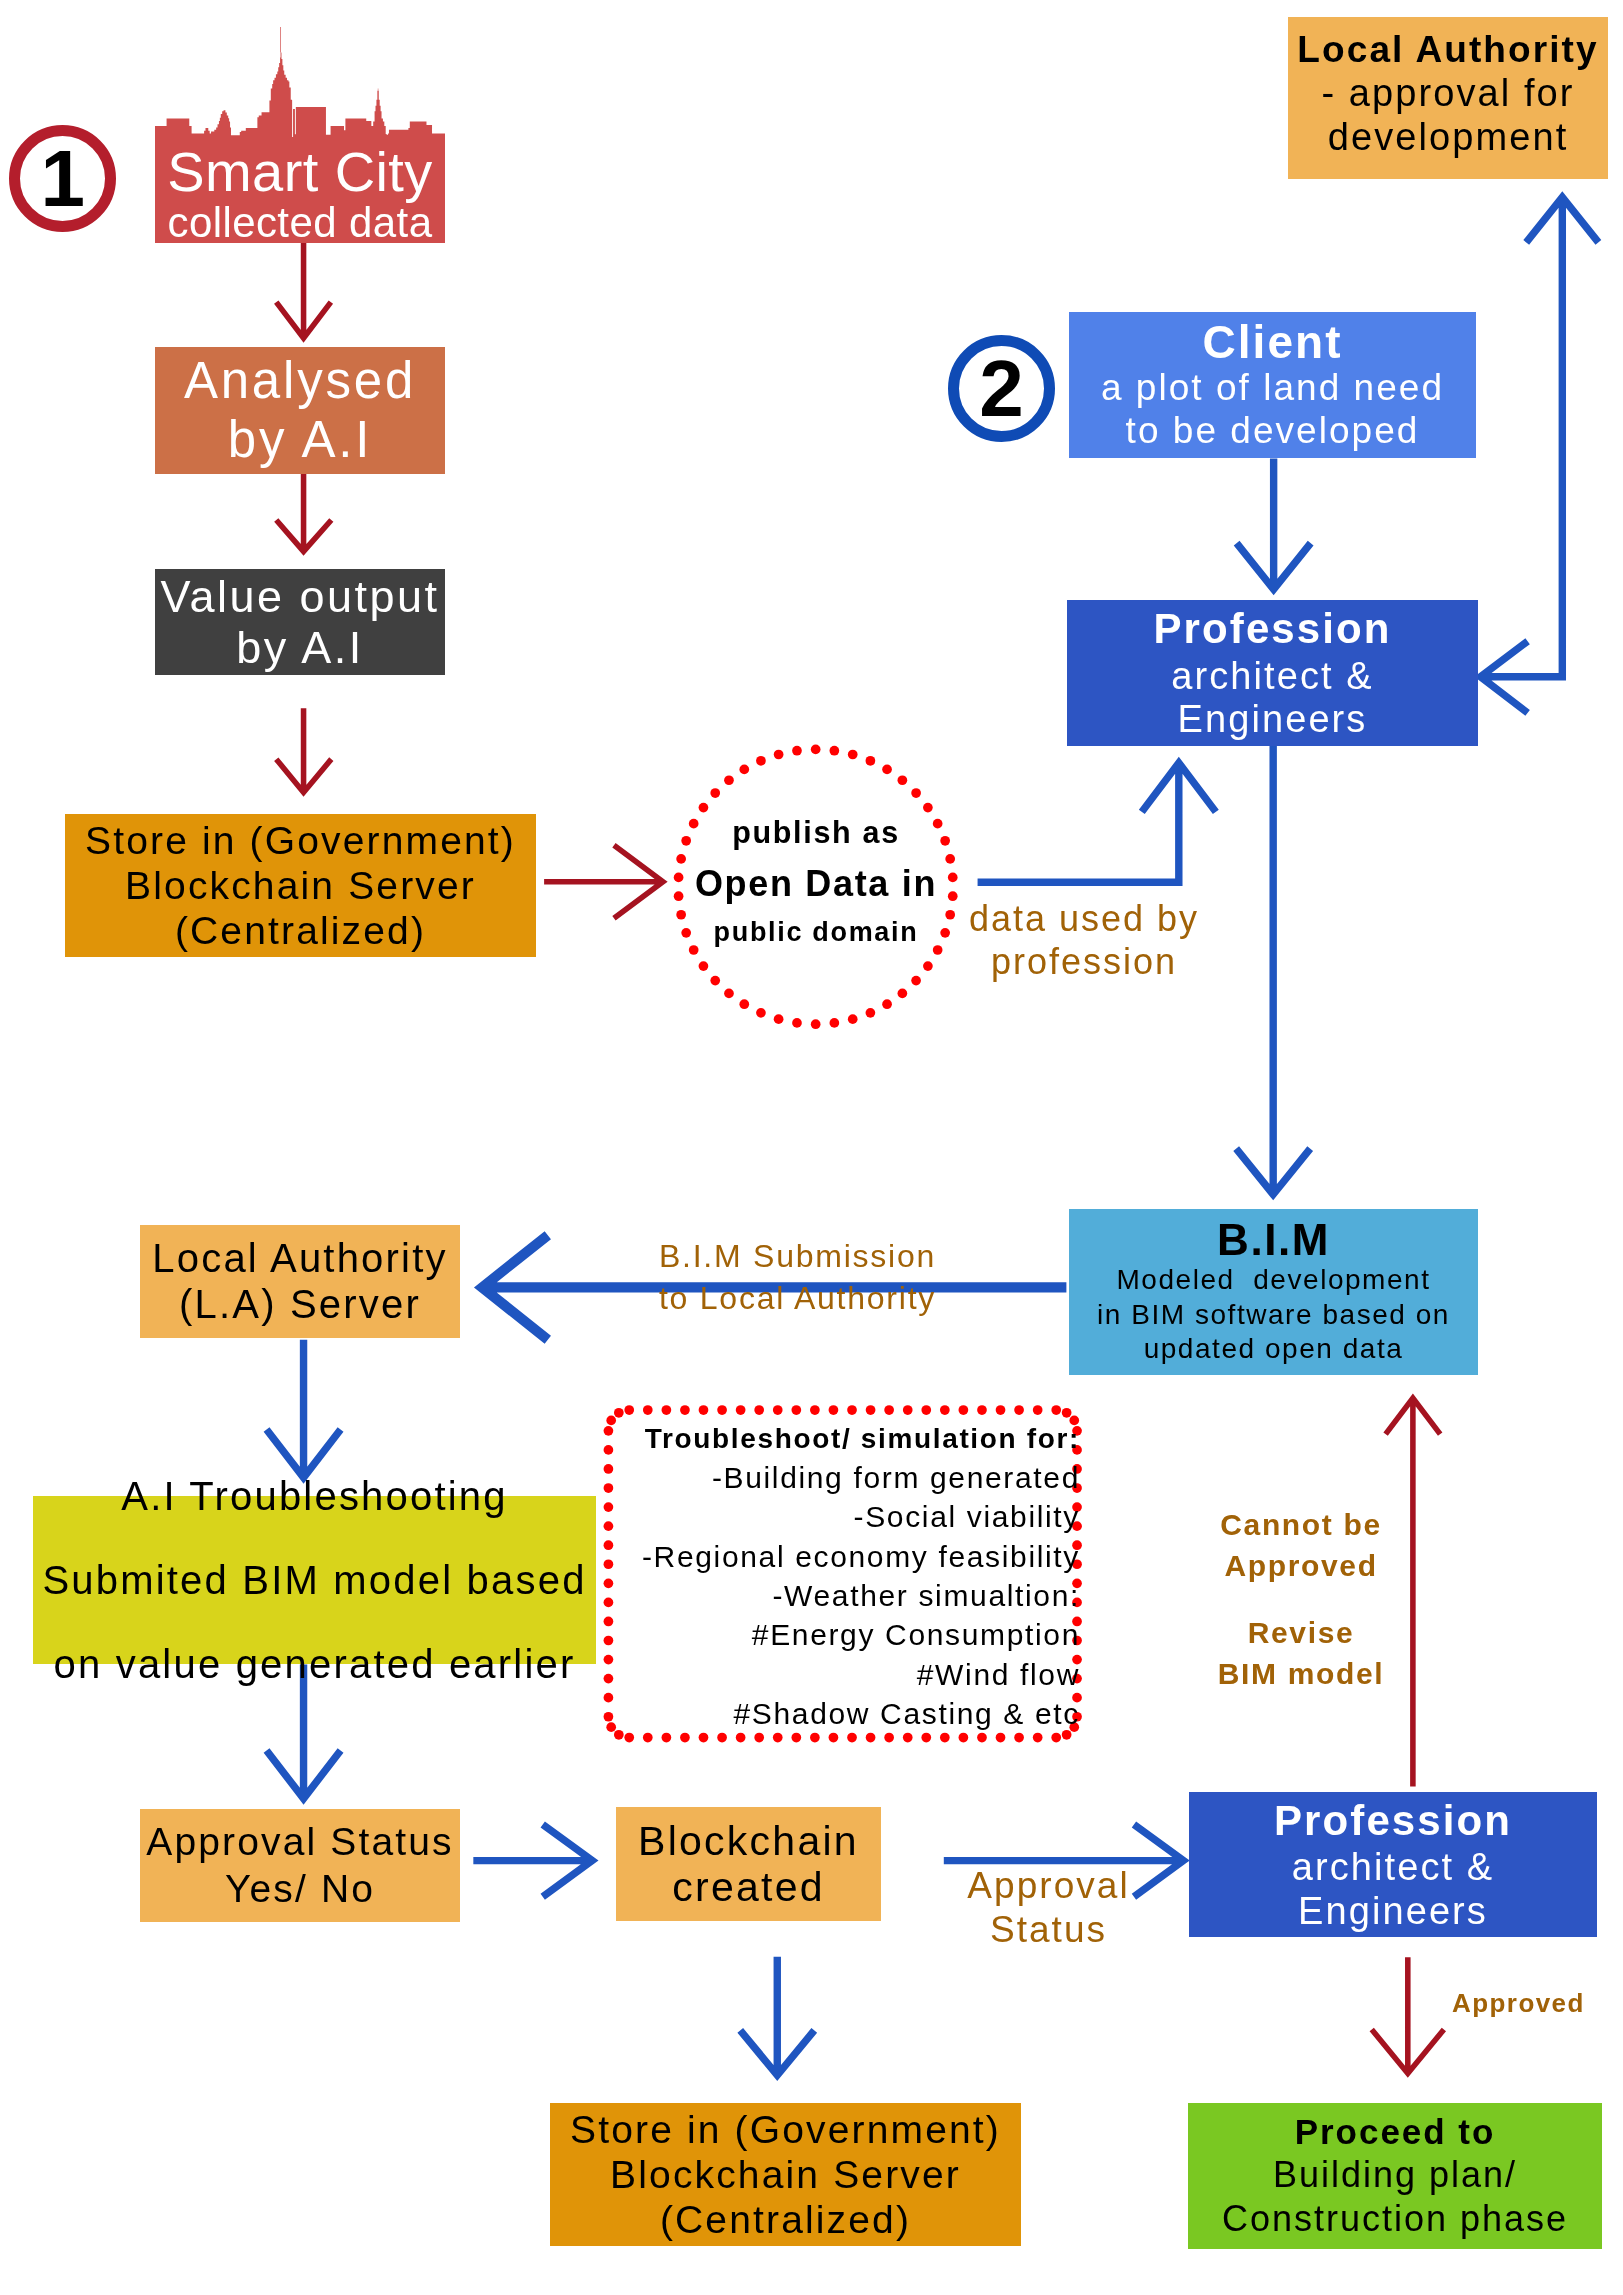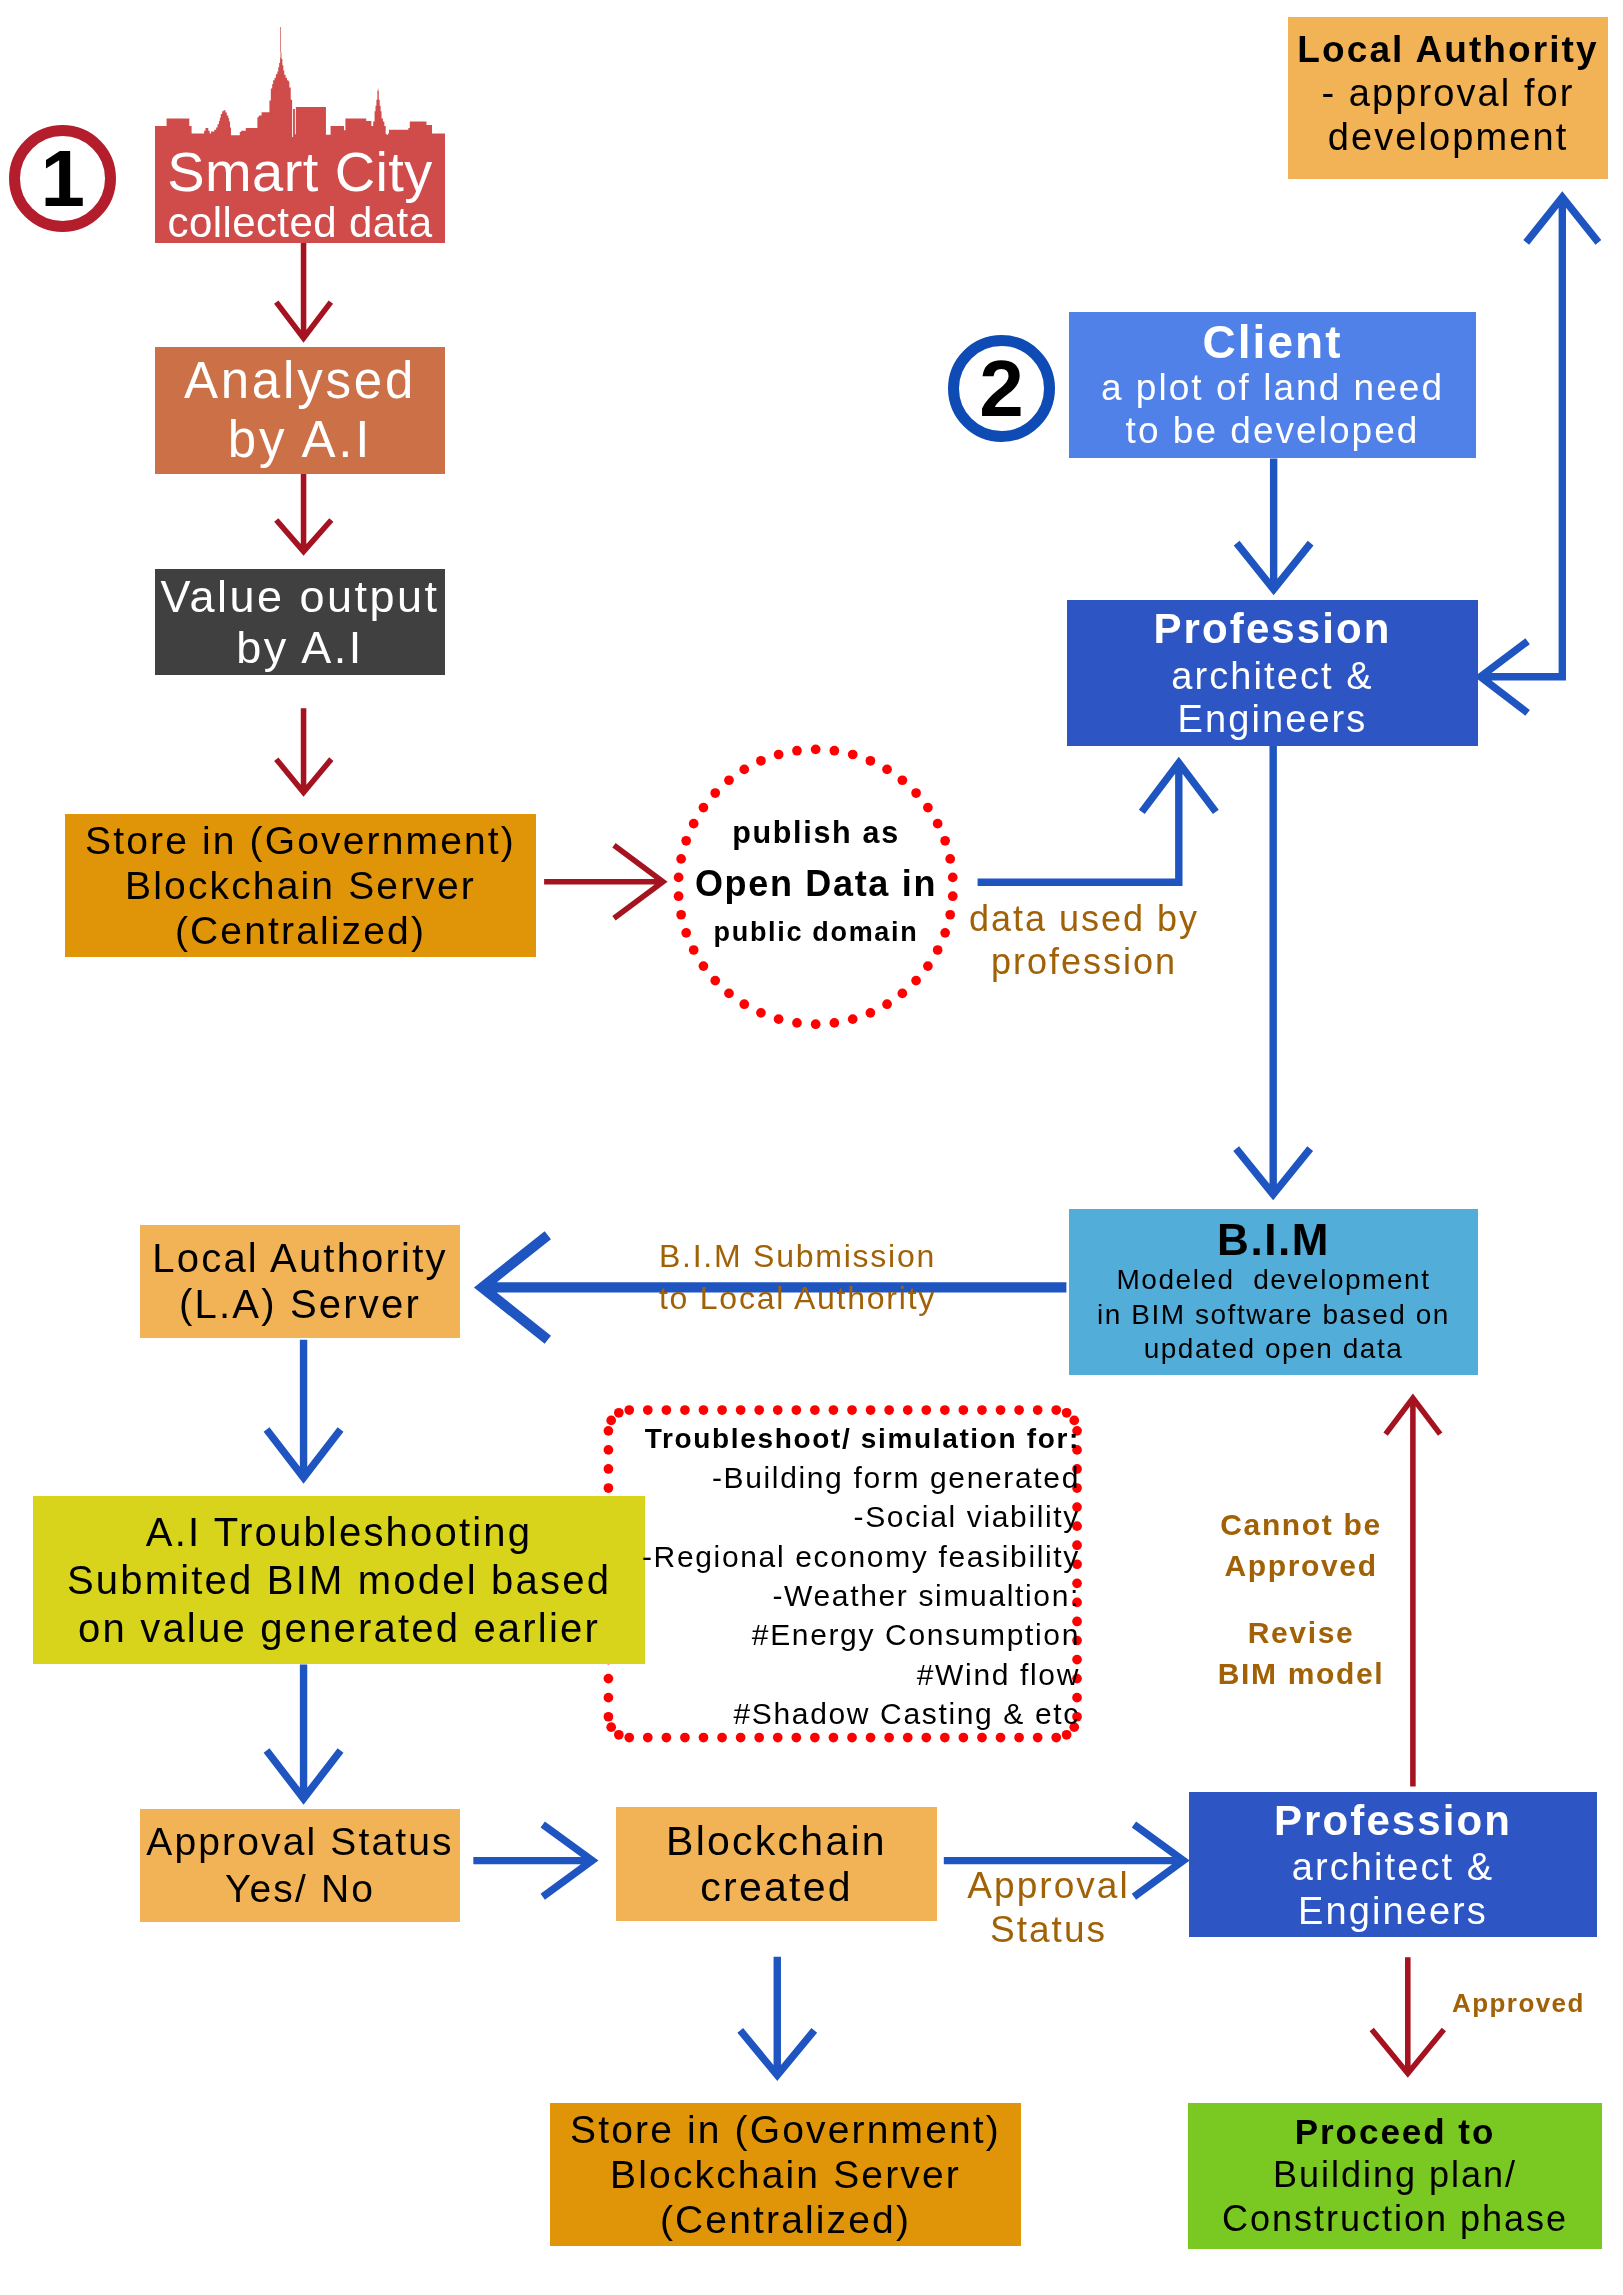--- a/index.html
+++ b/index.html
@@ -45,32 +45,32 @@
      font-size:38px;line-height:1.14;}
   .b-prof-top .hd{font-weight:bold;font-size:42px;line-height:1.2;}
 
   .b-bim{left:1069px;top:1209px;width:409px;height:166px;background:#52add9;color:#000;
      font-size:28px;line-height:1.24;}
   .b-bim .hd{font-weight:bold;font-size:44px;line-height:1.04;}
 
   .b-laserver{left:140px;top:1225px;width:320px;height:113px;background:#f1b356;color:#000;
      font-size:40px;line-height:1.14;}
 
-  .b-aitrouble{left:33px;top:1496px;width:612px;height:168px;background:#d8d41b;color:#000;
-     font-size:40px;line-height:1.2;}
+  .b-aitrouble{left:33px;top:1496px;width:563px;height:168px;background:#d8d41b;color:#000;
+     font-size:40px;line-height:1.2;gap:36px;}
 
   .b-troublelist{left:603px;top:1405px;width:477px;height:341px;color:#000;
      font-size:30px;line-height:1.31;align-items:flex-start;text-align:right;
      padding-left:26px;padding-top:3.7px;}
   .b-troublelist .hd{font-weight:bold;font-size:28px;}
 
   .b-approval{left:140px;top:1809px;width:320px;height:113px;background:#f1b356;color:#000;
      font-size:39px;line-height:1.18;}
 
-  .b-blockchain{left:616px;top:1807px;width:321px;height:114px;background:#f1b356;color:#000;
+  .b-blockchain{left:616px;top:1807px;width:265px;height:114px;background:#f1b356;color:#000;
      font-size:41px;line-height:1.13;}
 
   .b-prof-bot{left:1189px;top:1792px;width:408px;height:145px;background:#2d55c3;color:#fff;
      font-size:38px;line-height:1.14;}
   .b-prof-bot .hd{font-weight:bold;font-size:42px;line-height:1.2;}
 
   .b-store2{left:550px;top:2103px;width:471px;height:143px;background:#e09408;color:#000;
      font-size:39px;line-height:1.16;}
 
   .b-proceed{left:1188px;top:2103px;width:414px;height:146px;background:#7ac822;color:#000;

